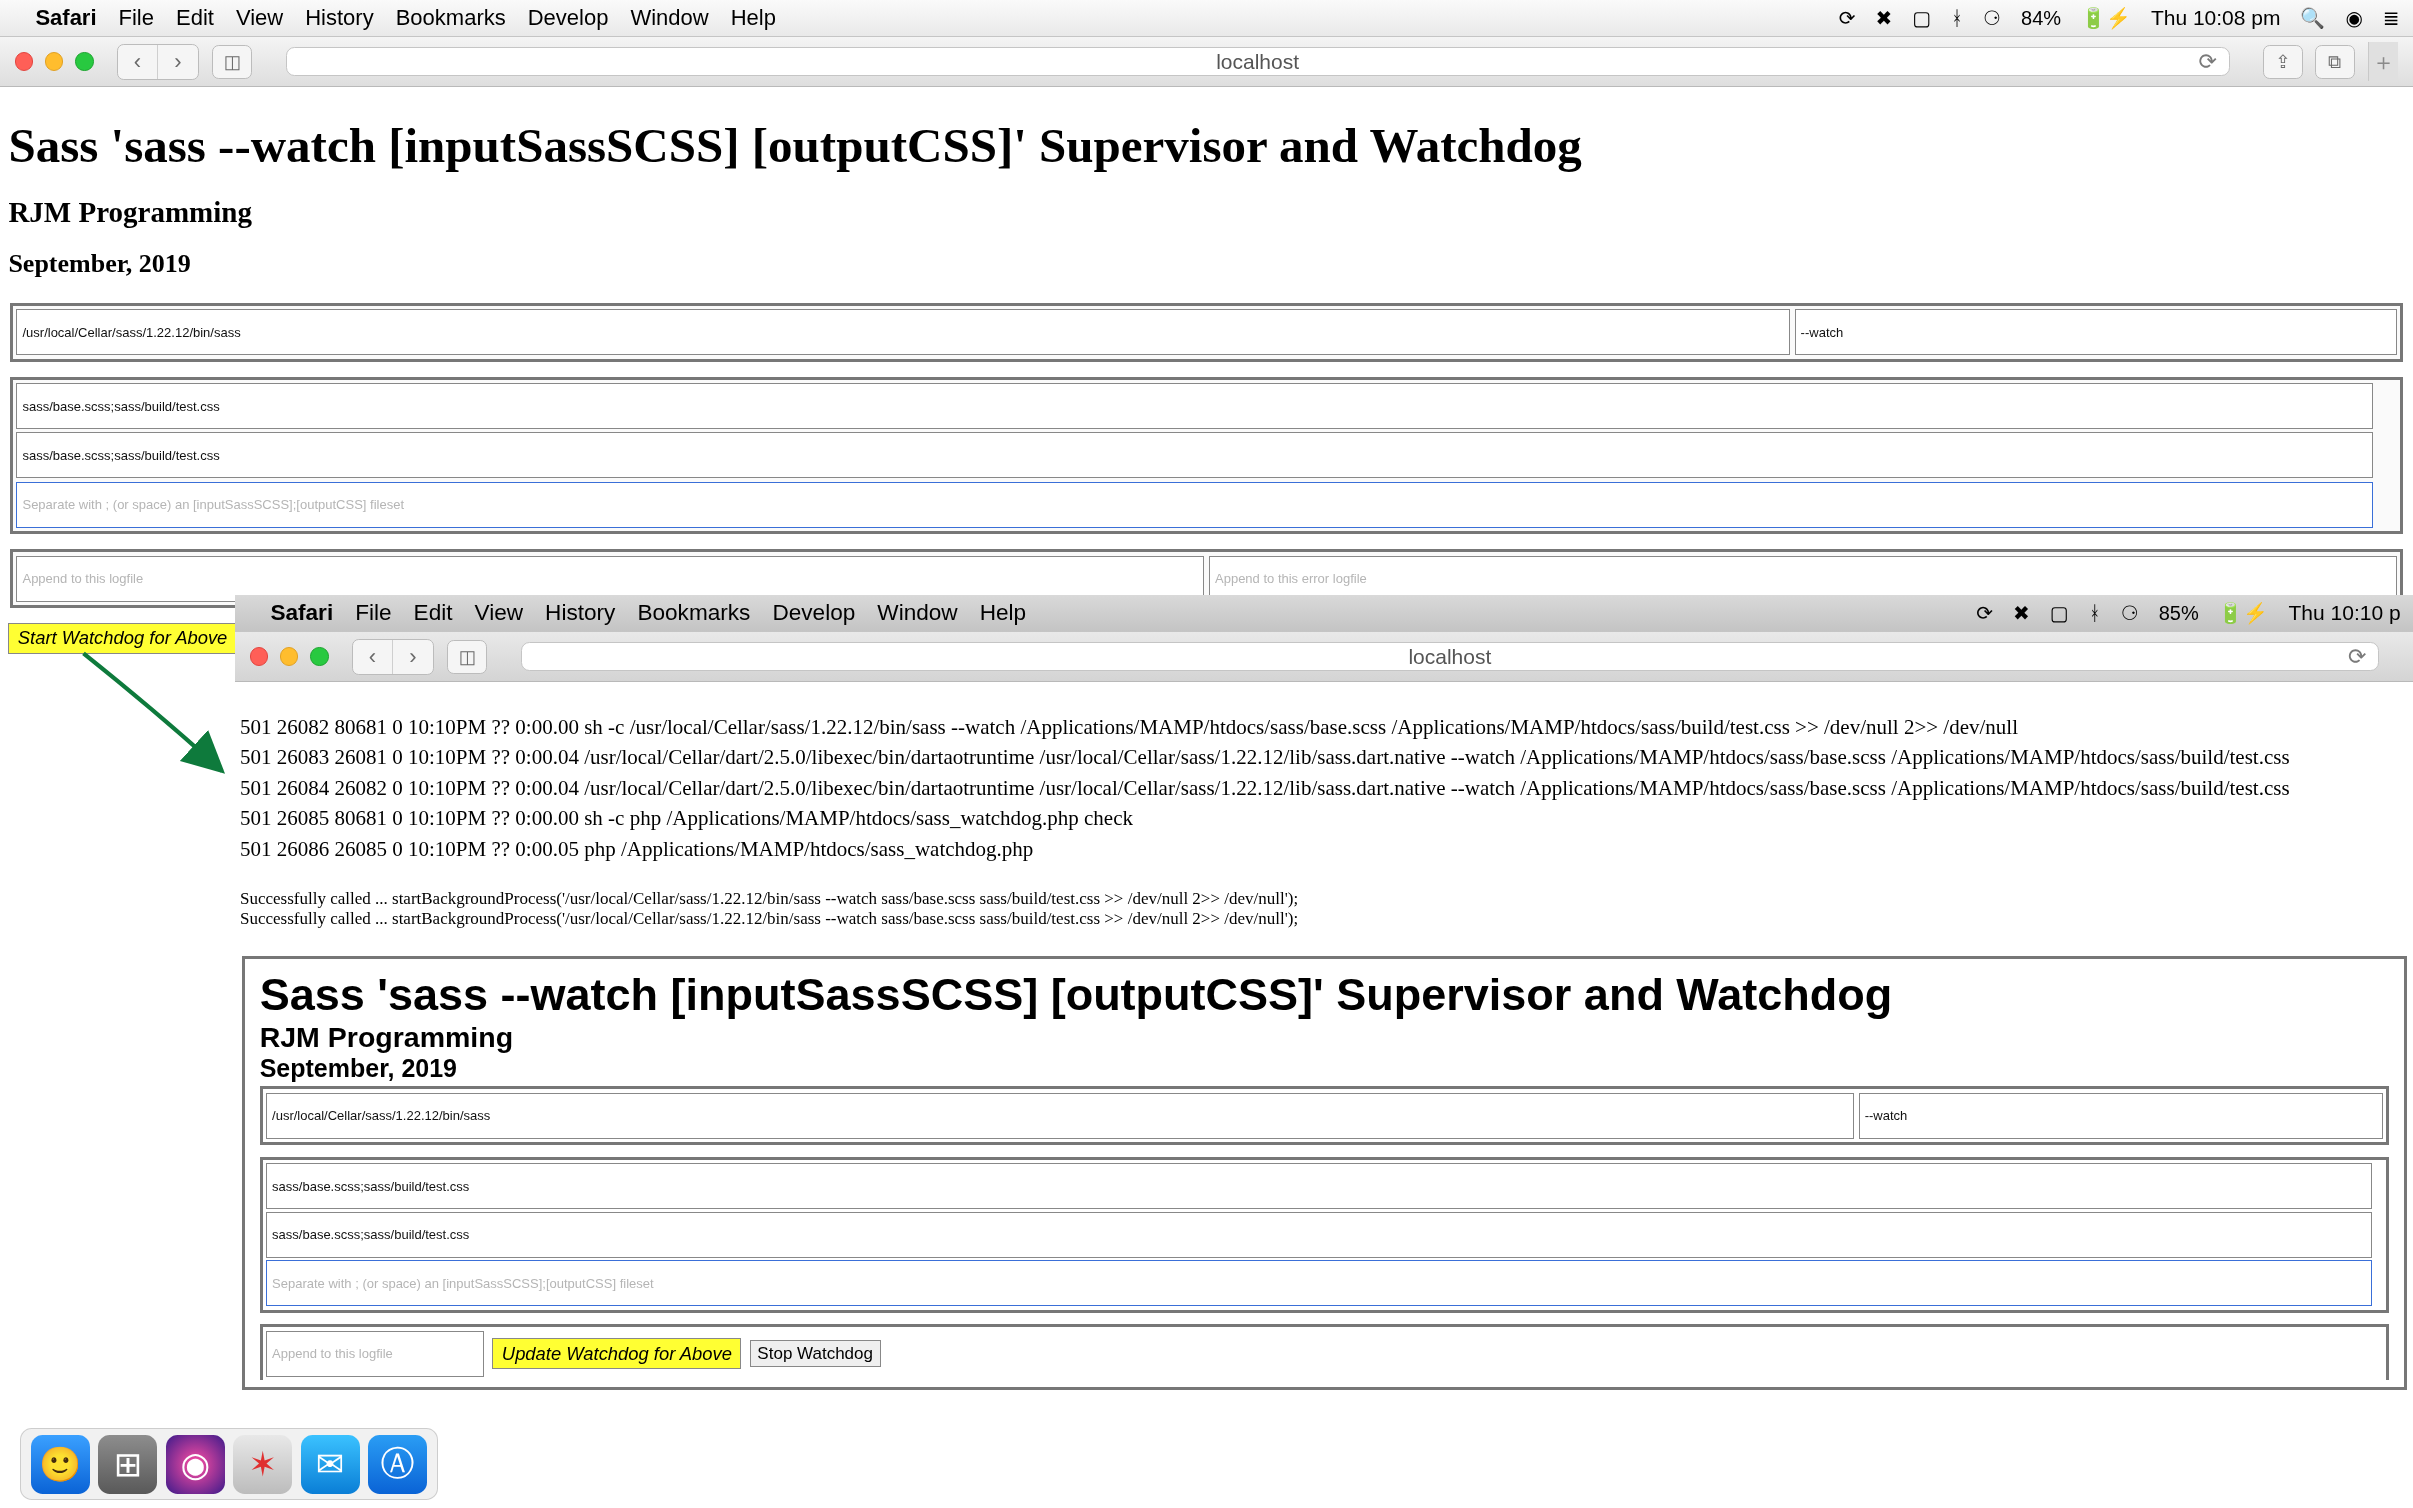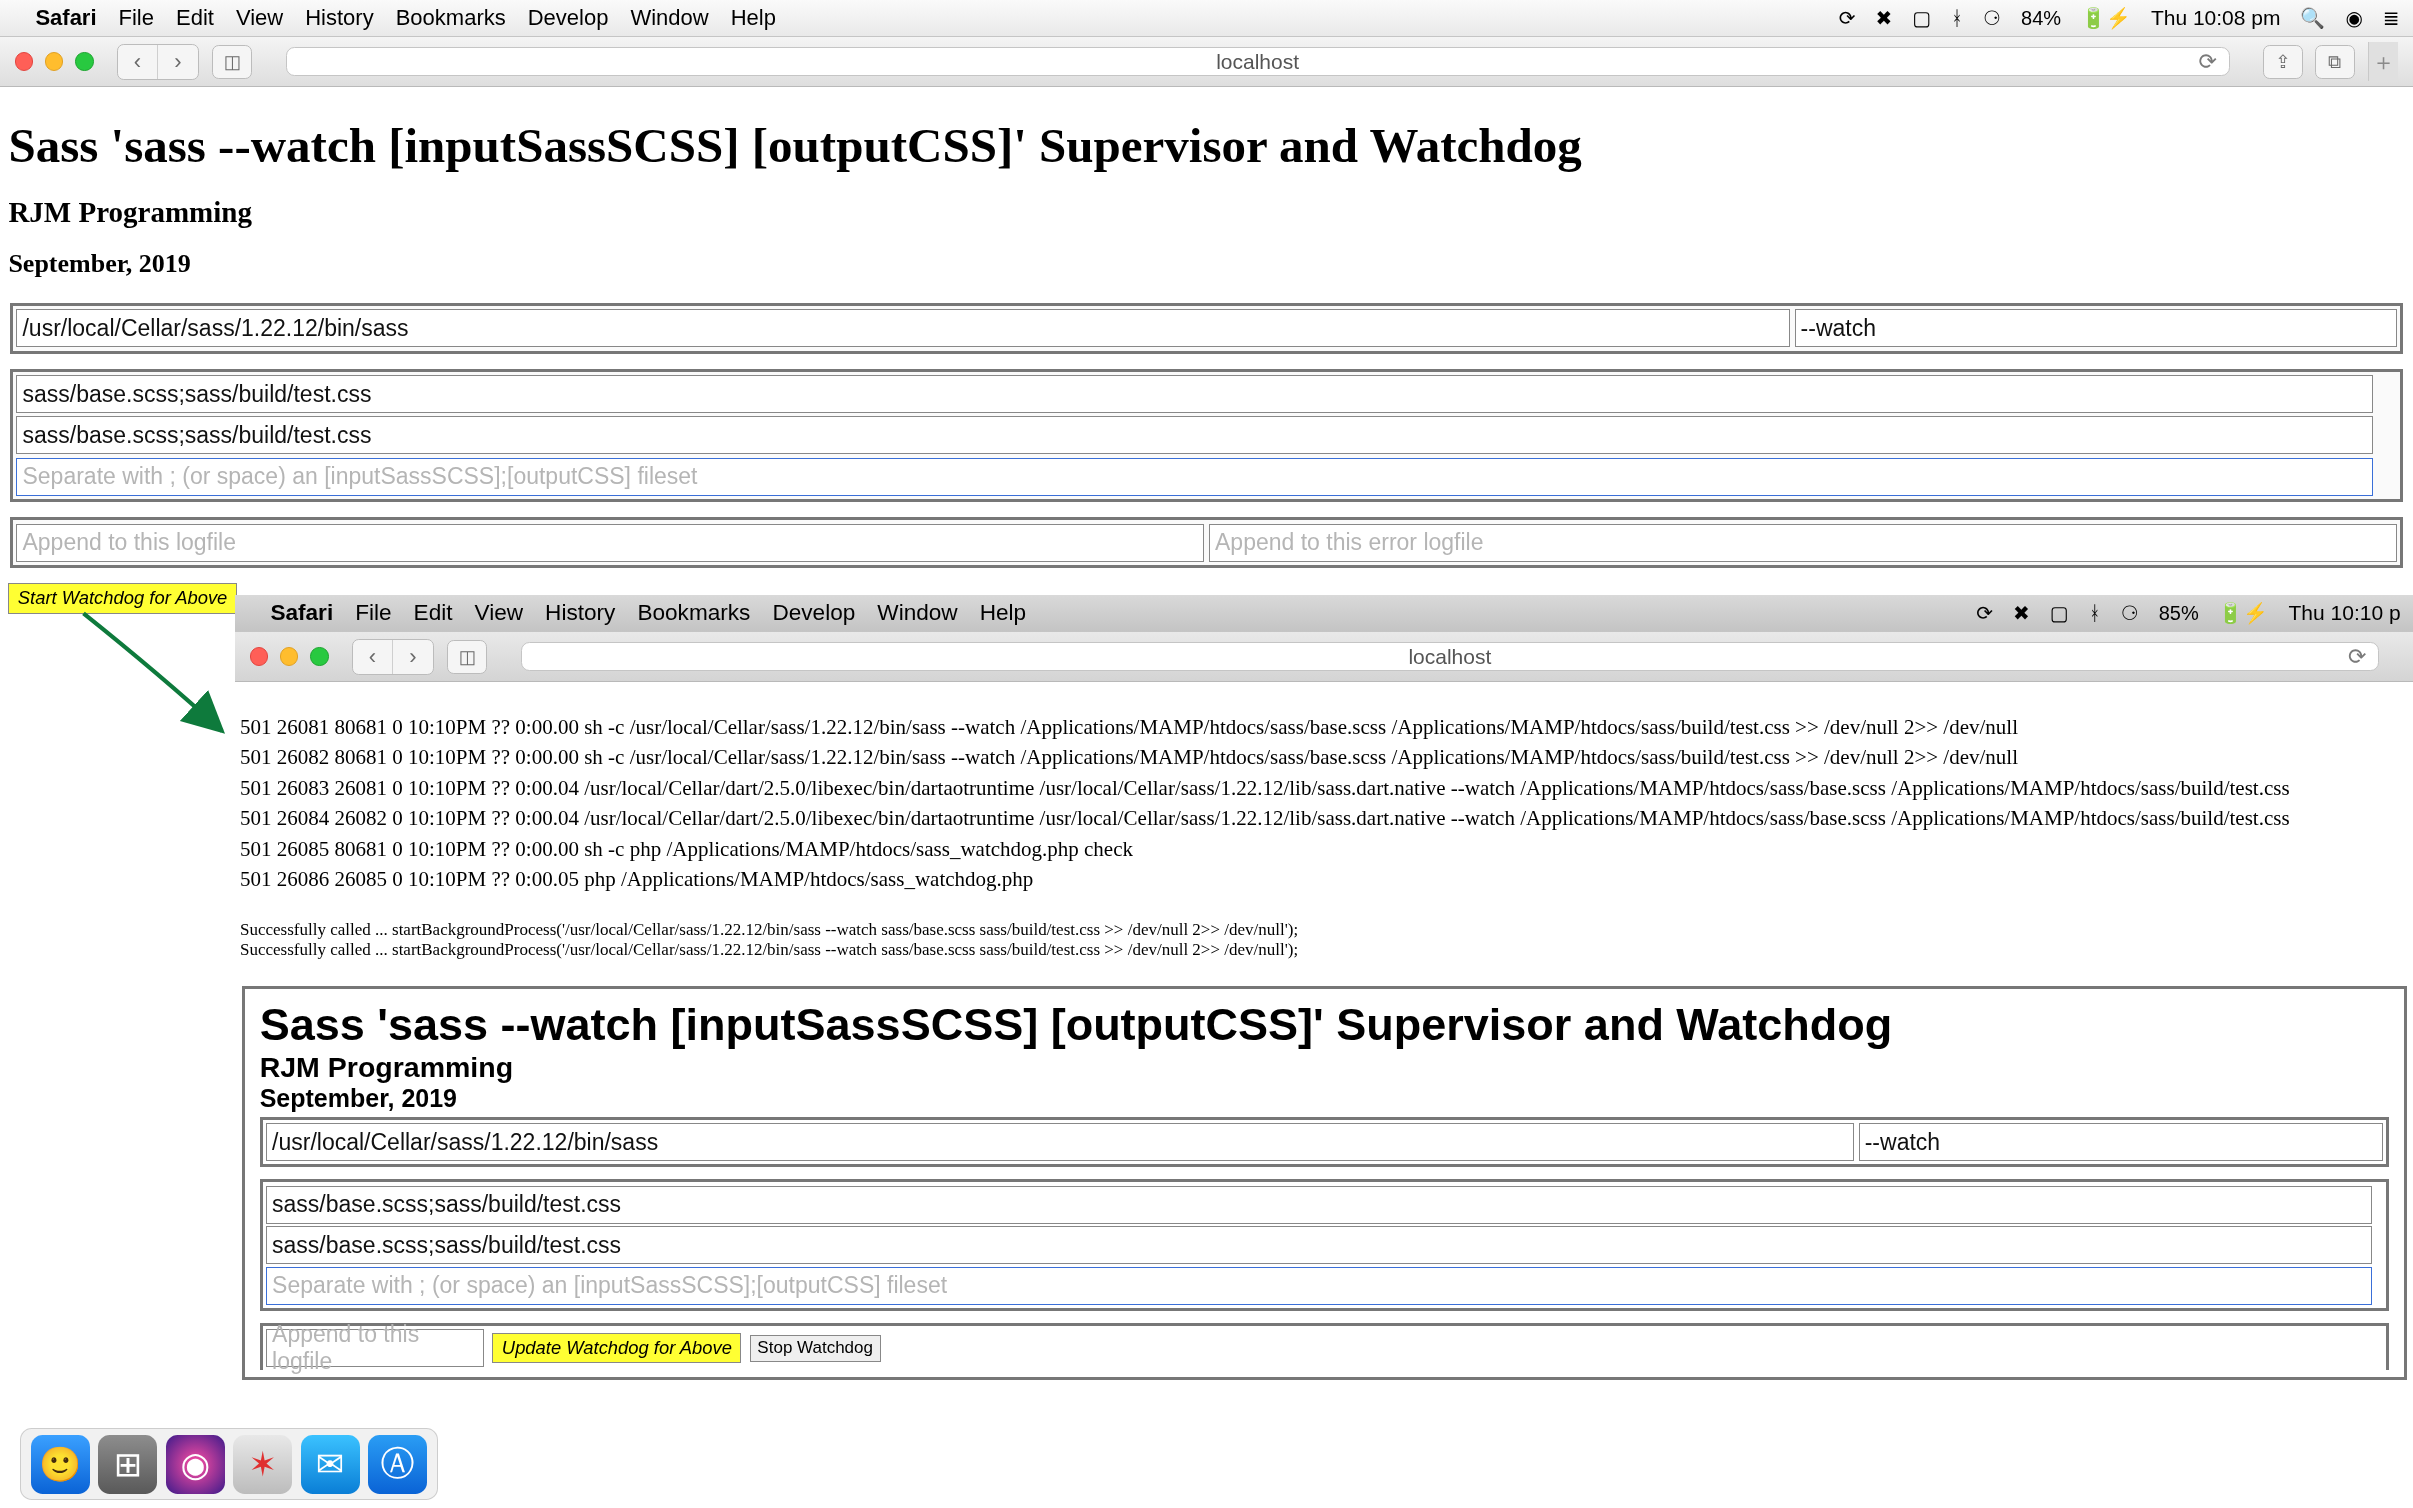--- a/index.html
+++ b/index.html
@@ -26,21 +26,21 @@
   .urlbar { flex:1; margin:0 20px; height:29px; border:0.8px solid #c5c5c5; border-radius:8.4px; background:#fff; display:flex; align-items:center; justify-content:center; font-size:21px; color:#555; position:relative;}
   .urlbar .reload { position:absolute; right:11.7px; color:#7a7a7a; font-size:22px;}
   .rightbtns { display:flex; gap:11.7px; }
   .plusbtn { width:30px; height:39px; background:#e0e0e0; border-left:0.8px solid #c9c9c9; display:flex; align-items:center; justify-content:center; color:#8a8a8a; font-size:23.5px;}
   
   .page { padding: 17px 8.4px; font-family: "Times New Roman", serif; }
   .page h1 { font-size:49px; font-weight:700; margin:13.4px 0 22px; }
   .page h2 { font-size:29px; font-weight:700; margin:13.4px 0 20px; }
   .page h3 { font-size:26px; font-weight:700; margin:8.4px 0 23.5px; }
   .fieldset { border:3.4px solid #777; margin:5px 1.7px 15px; padding:3.4px; background:#fafafa; }
-  .inp { height:38px; border:1.7px solid #888; background:#fff; font-family:-apple-system,Arial,sans-serif; font-size:23px; padding:0 5px; display:flex; align-items:center; color:#111;}
+  .inp { height:46px; border:1.7px solid #888; background:#fff; font-family:-apple-system,Arial,sans-serif; font-size:13px; padding:0 5px; display:flex; align-items:center; color:#111;}
   .inp.placeholder { color:#b5b5b5; }
   .row { display:flex; gap:5px; }
   .blueborder { border:1.7px solid #3a6fd8; }
   .btn { display:inline-block; border:1.7px solid #888; background:#efefef; font-family:-apple-system,Arial,sans-serif; font-size:18.4px; padding:3.4px 8.4px; }
   .btn.yellow { background:#ffff33;font-style:italic; }
   .btn.small { font-size:17px; padding:2.5px 6.7px; }
   
   .arrow-wrap{ position:relative; height:0;}
   svg.arrow { position:absolute; left:67px; top:-8.4px; }
   
@@ -197,21 +197,20 @@
       <div class="navbtn">›</div>
     </div>
     <div class="sidebtn">◫</div>
     <div class="urlbar">
       <span>localhost</span>
       <span class="reload">⟳</span>
     </div>
   </div>
 
   <div class="logs">
-    <p>501 26081 80681 0 10:10PM ?? 0:00.00 sh -c /usr/local/Cellar/sass/1.22.12/bin/sass --watch /Applications/MAMP/htdocs/sass/base.scss /Applications/MAMP/htdocs/sass/build/test.css &gt;&gt; /dev/null 2&gt;&gt; /dev/null</p>
     <p>501 26082 80681 0 10:10PM ?? 0:00.00 sh -c /usr/local/Cellar/sass/1.22.12/bin/sass --watch /Applications/MAMP/htdocs/sass/base.scss /Applications/MAMP/htdocs/sass/build/test.css &gt;&gt; /dev/null 2&gt;&gt; /dev/null</p>
     <p>501 26083 26081 0 10:10PM ?? 0:00.04 /usr/local/Cellar/dart/2.5.0/libexec/bin/dartaotruntime /usr/local/Cellar/sass/1.22.12/lib/sass.dart.native --watch /Applications/MAMP/htdocs/sass/base.scss /Applications/MAMP/htdocs/sass/build/test.css</p>
     <p>501 26084 26082 0 10:10PM ?? 0:00.04 /usr/local/Cellar/dart/2.5.0/libexec/bin/dartaotruntime /usr/local/Cellar/sass/1.22.12/lib/sass.dart.native --watch /Applications/MAMP/htdocs/sass/base.scss /Applications/MAMP/htdocs/sass/build/test.css</p>
     <p>501 26085 80681 0 10:10PM ?? 0:00.00 sh -c php /Applications/MAMP/htdocs/sass_watchdog.php check</p>
     <p>501 26086 26085 0 10:10PM ?? 0:00.05 php /Applications/MAMP/htdocs/sass_watchdog.php</p>
   </div>
   <div class="success">
     <p>Successfully called ... startBackgroundProcess('/usr/local/Cellar/sass/1.22.12/bin/sass --watch sass/base.scss sass/build/test.css &gt;&gt; /dev/null 2&gt;&gt; /dev/null');</p>
     <p>Successfully called ... startBackgroundProcess('/usr/local/Cellar/sass/1.22.12/bin/sass --watch sass/base.scss sass/build/test.css &gt;&gt; /dev/null 2&gt;&gt; /dev/null');</p>
   </div>

